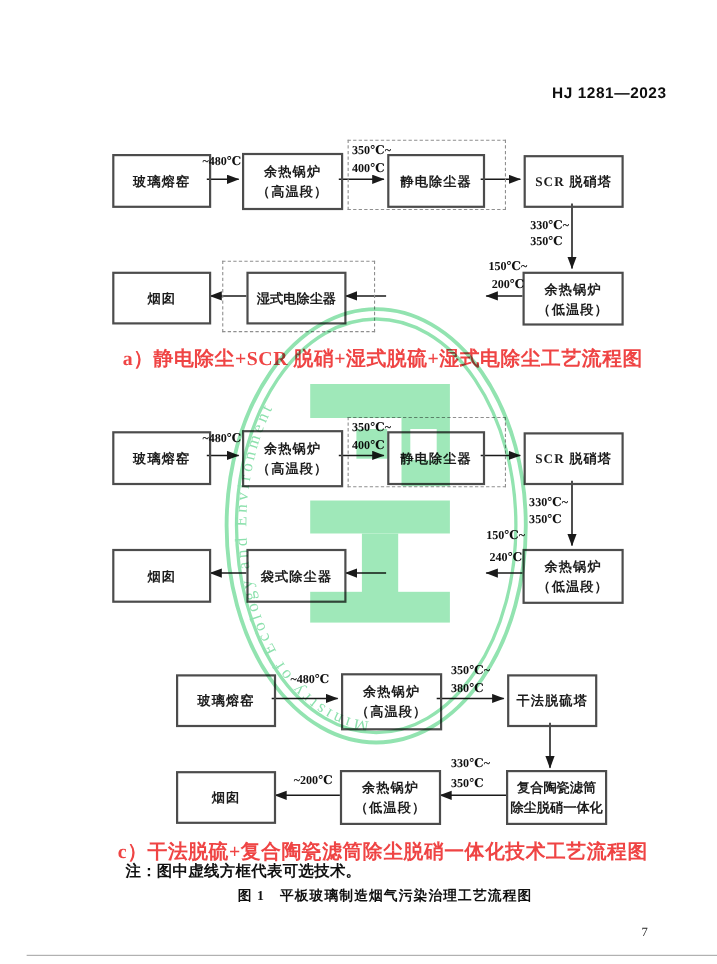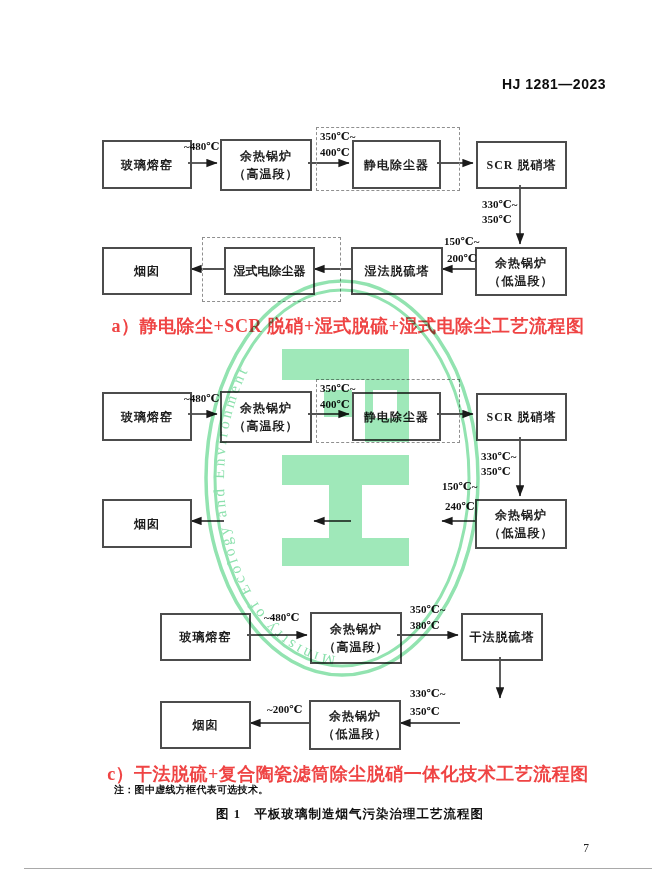--- a/index.html
+++ b/index.html
@@ -7,21 +7,21 @@
         font-family:"Liberation Serif","DejaVu Serif",serif;color:#1c1c1c;margin-left:24px;}
   .arrows{position:absolute;left:0;top:0;z-index:1;}
   .box{position:absolute;z-index:2;border:2px solid #4c4c4c;background:transparent;
        display:flex;flex-direction:column;align-items:center;justify-content:center;
        font-size:12px;font-weight:600;letter-spacing:1px;line-height:18px;white-space:nowrap;}
   .tight{letter-spacing:0;}
   .dashedbox{position:absolute;z-index:2;border:1.5px dashed #8f8f8f;background:transparent;}
   .tlabel{position:absolute;z-index:3;font-size:11px;font-weight:600;white-space:nowrap;color:#111;text-align:right;}
   .cap{position:absolute;z-index:3;left:0;width:648px;text-align:center;
        font-size:18px;font-weight:700;letter-spacing:.5px;color:#ef4444;}
-  .note{position:absolute;z-index:3;font-size:10px;font-weight:700;letter-spacing:.3px;color:#101010;}
+  .note{position:absolute;z-index:3;font-size:14px;font-weight:700;letter-spacing:.3px;color:#101010;}
   .figtitle{position:absolute;z-index:3;left:0;width:652px;text-align:center;
        font-size:12.5px;font-weight:700;letter-spacing:1px;color:#101010;}
   .stdcode{position:absolute;z-index:3;top:76px;right:70px;font-size:14px;font-weight:700;
        letter-spacing:.5px;color:#0d0d0d;font-family:"Liberation Sans","DejaVu Sans",sans-serif;}
   .pagenum{position:absolute;z-index:3;left:550px;top:842px;width:24px;text-align:center;
        font-size:11.5px;color:#222;}
   .wm{position:absolute;left:0;top:0;z-index:5;mix-blend-mode:multiply;opacity:.8;pointer-events:none;}
   .frame-r{position:absolute;z-index:4;left:646px;top:0;width:1px;height:876px;background:#a9a9a9;}
   .frame-b{position:absolute;z-index:4;left:0;top:868px;width:652px;height:1px;background:#a9a9a9;}
 </style>
@@ -77,23 +77,20 @@
   <div class="box" style="left:328px;top:140px;width:85px;height:45px">
       <span>静电除尘器</span>
     </div>
   <div class="box" style="left:452px;top:141px;width:87px;height:44px">
       <span>SCR 脱硝塔</span>
     </div>
   <div class="box" style="left:451px;top:247px;width:88px;height:45px">
     <span>余热锅炉</span>
     <span>（低温段）</span>
   </div>
-  <div class="box" style="left:327px;top:247px;width:88px;height:44px">
-      <span>湿法脱硫塔</span>
-    </div>
   <div class="box tight" style="left:200px;top:247px;width:87px;height:44px">
       <span>湿式电除尘器</span>
     </div>
   <div class="box" style="left:78px;top:247px;width:86px;height:44px">
       <span>烟囱</span>
     </div>
 
   <div class="tlabel" style="left:160px;top:140px">~480℃</div>
   <div class="tlabel" style="left:296px;top:130px">350℃~</div>
   <div class="tlabel" style="left:296px;top:146px">400℃</div>
@@ -116,20 +113,23 @@
   <div class="box" style="left:328px;top:392px;width:85px;height:45px">
       <span>静电除尘器</span>
     </div>
   <div class="box" style="left:452px;top:393px;width:87px;height:44px">
       <span>SCR 脱硝塔</span>
     </div>
   <div class="box" style="left:451px;top:499px;width:88px;height:46px">
     <span>余热锅炉</span>
     <span>（低温段）</span>
   </div>
+  <div class="box" style="left:200px;top:499px;width:87px;height:45px">
+      <span>袋式除尘器</span>
+    </div>
   <div class="box" style="left:78px;top:499px;width:86px;height:45px">
       <span>烟囱</span>
     </div>
 
   <div class="tlabel" style="left:160px;top:392px">~480℃</div>
   <div class="tlabel" style="left:296px;top:382px">350℃~</div>
   <div class="tlabel" style="left:296px;top:398px">400℃</div>
   <div class="tlabel" style="left:457px;top:450px">330℃~</div>
   <div class="tlabel" style="left:457px;top:465px">350℃</div>
   <div class="tlabel" style="left:418px;top:480px">150℃~</div>
@@ -139,20 +139,24 @@
   <div class="box" style="left:136px;top:613px;width:87px;height:44px">
       <span>玻璃熔窑</span>
     </div>
   <div class="box" style="left:286px;top:612px;width:88px;height:48px">
     <span>余热锅炉</span>
     <span>（高温段）</span>
   </div>
   <div class="box" style="left:437px;top:613px;width:78px;height:44px">
       <span>干法脱硫塔</span>
     </div>
+  <div class="box tight" style="left:436px;top:700px;width:88px;height:46px">
+    <span>复合陶瓷滤筒</span>
+    <span>除尘脱硝一体化</span>
+  </div>
   <div class="box" style="left:285px;top:700px;width:88px;height:46px">
     <span>余热锅炉</span>
     <span>（低温段）</span>
   </div>
   <div class="box" style="left:136px;top:701px;width:87px;height:44px">
       <span>烟囱</span>
     </div>
 
   <div class="tlabel" style="left:240px;top:611px">~480℃</div>
   <div class="tlabel" style="left:386px;top:603px">350℃~</div>

